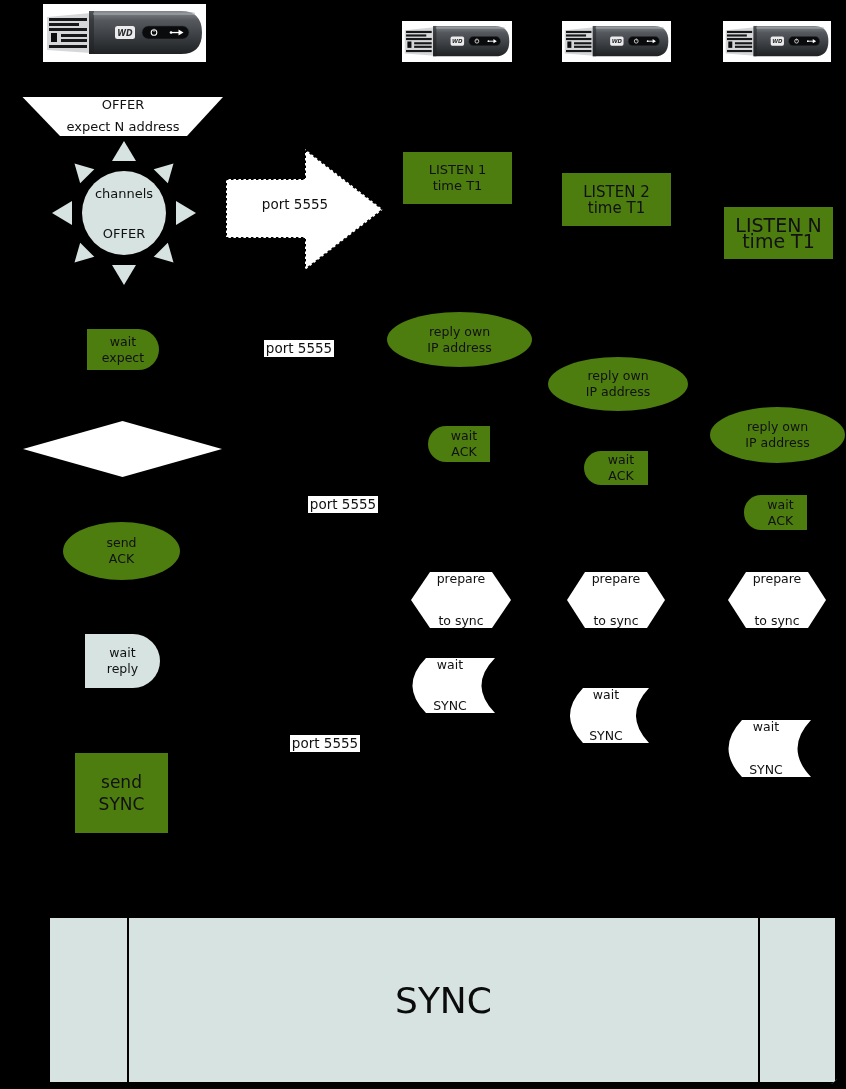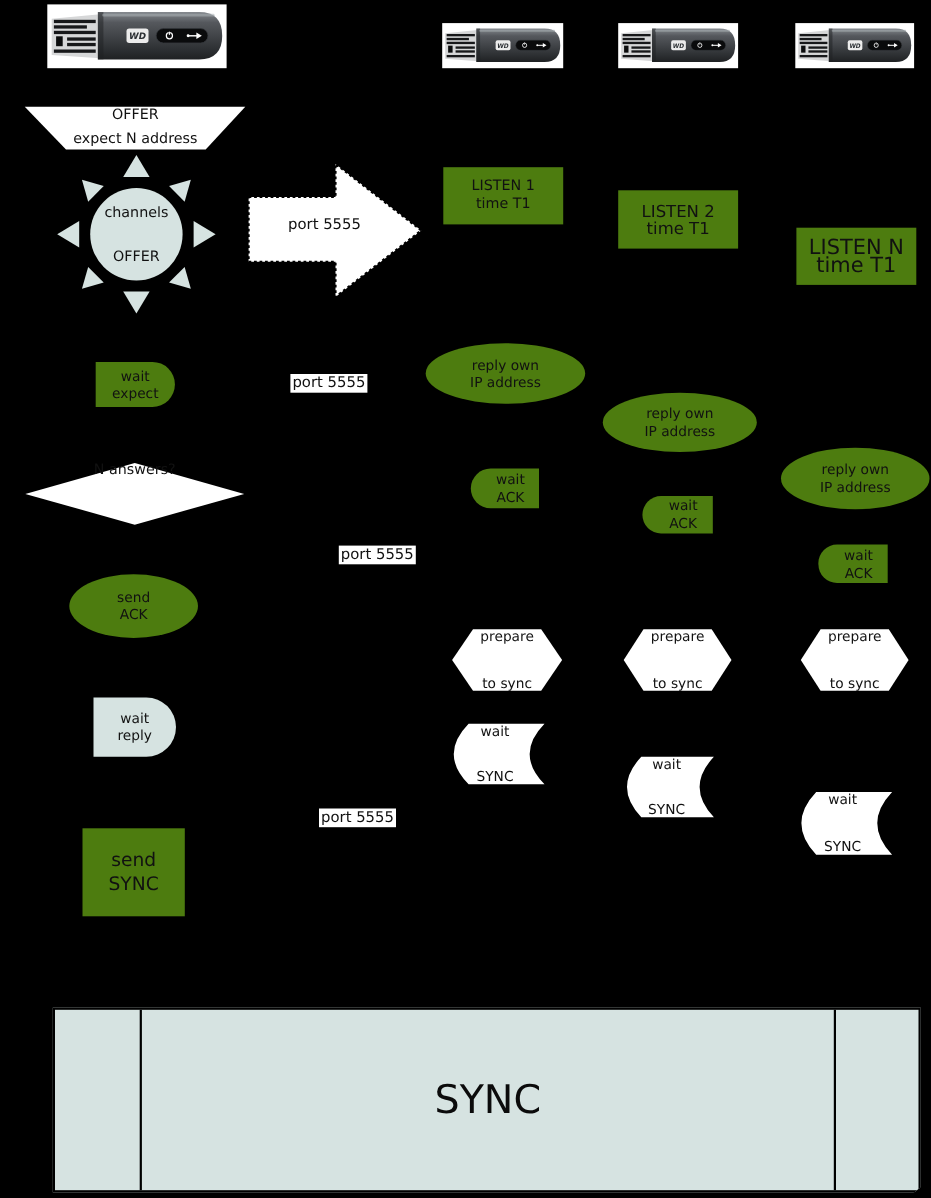--- a/index.html
+++ b/index.html
@@ -246,23 +246,20 @@
   </div>
 
   <div class="shape wait-replies">
     <span>wait</span>
     <span>expect</span>
   </div>
 
   <svg class="diamond-svg" width="201" height="58" viewBox="0 0 201 58">
     <polygon points="100.5,1 200,29 100.5,57 1,29" fill="#fff"></polygon>
   </svg>
-  <div class="lbl diamond-lbl">
-    <span>N answers?</span>
-  </div>
 
   <div class="shape ellipse send-ack">
     <span>send</span>
     <span>ACK</span>
   </div>
 
   <div class="shape wait-delay">
     <span>wait</span>
     <span>reply</span>
   </div>

